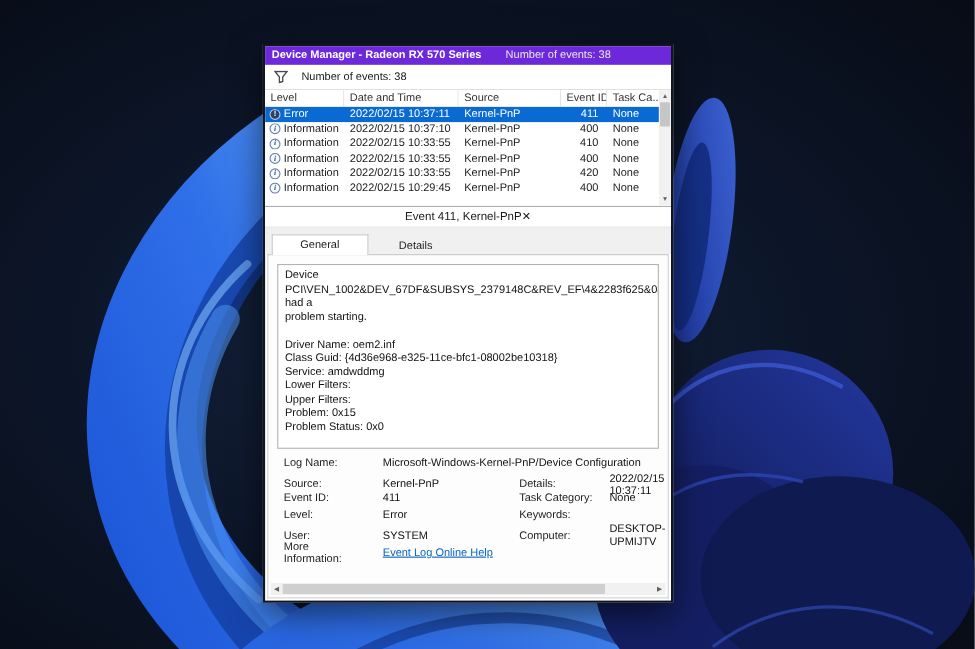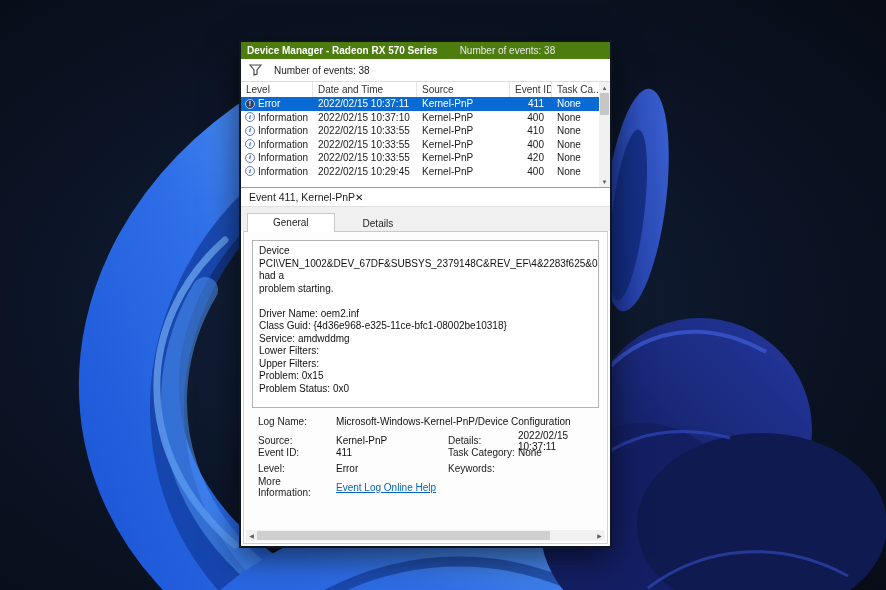--- a/index.html
+++ b/index.html
@@ -9,21 +9,21 @@
   .wallpaper { position:absolute; inset:0; width:886px; height:590px; display:block; }
 
   
   .window {
     position:absolute; left:239px; top:40px; width:373px; height:508px;
     border:2px solid #10161f; background:#ffffff;
     box-shadow:0 10px 30px rgba(0,0,0,.6);
     display:flex; flex-direction:column; font-size:10px; color:#1a1a1a;
   }
   .titlebar {
-    height:17px; flex:0 0 17px; background:#4d7c0f; color:#ffffff;
+    height:17px; flex:0 0 17px; background:#6d28d9; color:#ffffff;
     display:flex; align-items:center; padding:4px 6px; gap:22px; overflow:hidden;
   }
   .titlebar .title { font-weight:bold; font-size:10px; white-space:nowrap; }
   .titlebar .title-status { font-size:10px; color:#e8e8e8; white-space:nowrap; }
 
   .toolbar {
     height:23px; flex:0 0 23px; background:#ffffff; border-bottom:1px solid #dcdcdc;
     display:flex; align-items:center; padding:0 8px; gap:12px;
   }
   .funnel { display:inline-flex; width:13px; height:12px; }
@@ -50,21 +50,21 @@
   .vscroll { position:absolute; top:0; right:0; bottom:0; width:11px; background:#f1f1f1;
     display:flex; flex-direction:column; align-items:center; }
   .varrow { height:11px; width:11px; display:flex; align-items:center; justify-content:center;
     font-size:6px; color:#606060; flex:0 0 11px; }
   .vthumb { width:9px; height:22px; background:#c6c6c6; border-radius:1px; }
   .vspacer { flex:1; }
 
   
   .event-bar {
     flex:0 0 20px; height:20px; background:#ffffff; border-top:1px solid #9b9b9b; border-bottom:1px solid #e0e0e0;
-    display:flex; align-items:center; justify-content:flex-start; padding:0 8px; font-size:10.5px;
+    display:flex; align-items:center; justify-content:center; padding:0 8px; font-size:10.5px;
   }
   .event-bar .close { font-weight:bold; font-size:10px; color:#111; cursor:default; }
 
   .tabs { flex:0 0 24px; height:24px; background:#f0f0f0; display:flex; align-items:flex-end; padding:0 0 0 6px; gap:2px; }
   .tab {
     padding:3px 25px 3px; font-size:10px; color:#222; border:1px solid transparent; border-bottom:none;
     background:transparent; position:relative; top:1px;
   }
   .tab.active { background:#ffffff; border-color:#c9c9c9; z-index:2; padding-bottom:4px; }
 
@@ -72,21 +72,21 @@
     flex:1 1 auto; position:relative; background:#fdfdfd; margin:0 2px 2px;
     border:1px solid #d2d2d2; border-top-color:#c9c9c9; overflow:hidden;
   }
   .message-box {
     position:absolute; left:8px; right:8px; top:8px; height:168px;
     background:#ffffff; border:1px solid #b3b3b3; padding:4px 6px;
     font-size:10px; line-height:12.5px; white-space:pre-wrap; overflow:hidden; color:#111;
   }
   .fields { position:absolute; left:0; right:0; top:182px; }
   .frow { display:grid; grid-template-columns:78px 112px 70px auto; padding-left:14px; height:15.5px;
-    align-items:center; font-size:10px; color:#111; }
+    align-items:center; font-size:10px; color:#111;gap:12px; }
   .frow .flabel { color:#222; }
   .span-rest { grid-column:2 / 5; }
   a.help-link { color:#0563c1; text-decoration:underline; cursor:pointer; }
 
   .hscroll { position:absolute; left:2px; right:2px; bottom:2px; height:11px; background:#f1f1f1;
     display:flex; align-items:center; }
   .harrow { width:11px; height:11px; display:flex; align-items:center; justify-content:center;
     font-size:6px; color:#606060; flex:0 0 11px; }
   .htrack { flex:1; height:11px; display:flex; align-items:center; }
   .hthumb { height:9px; width:87%; background:#cfcfcf; border-radius:1px; }
@@ -282,20 +282,26 @@
           <span class="flabel">Task Category:</span>
           <span>None</span>
         </div>
         <div class="frow">
           <span class="flabel">Level:</span>
           <span>Error</span>
           <span class="flabel">Keywords:</span>
           <span></span>
         </div>
         <div class="frow">
+          <span class="flabel">User:</span>
+          <span>SYSTEM</span>
+          <span class="flabel">Computer:</span>
+          <span>DESKTOP-UPMIJTV</span>
+        </div>
+        <div class="frow">
           <span class="flabel">More Information:</span>
           <span class="span-rest"><a class="help-link">Event Log Online Help</a></span>
         </div>
       </div>
 
       <div class="hscroll">
         <span class="harrow">◀</span>
         <span class="htrack">
           <span class="hthumb"></span>
           <span class="hspacer"></span>

